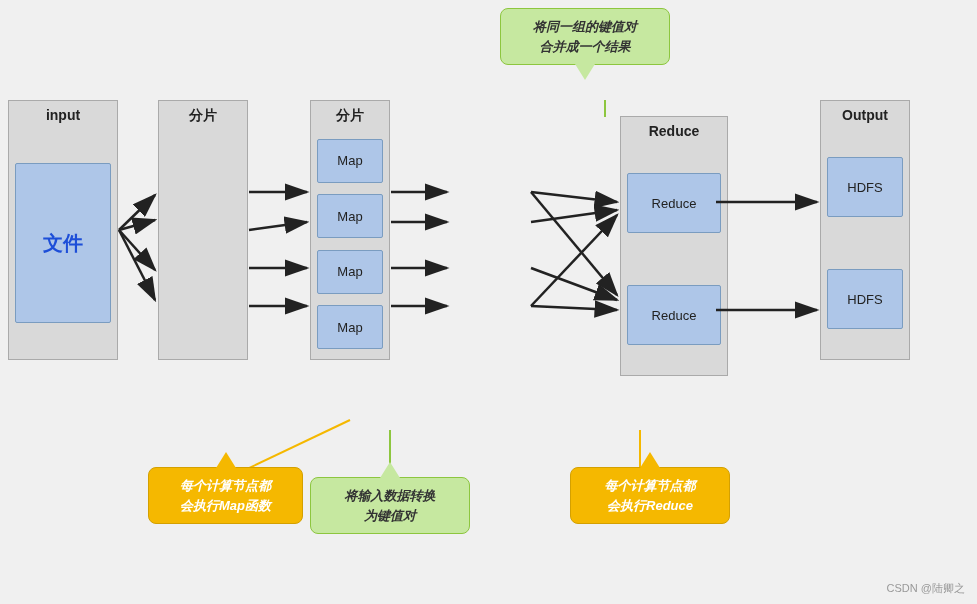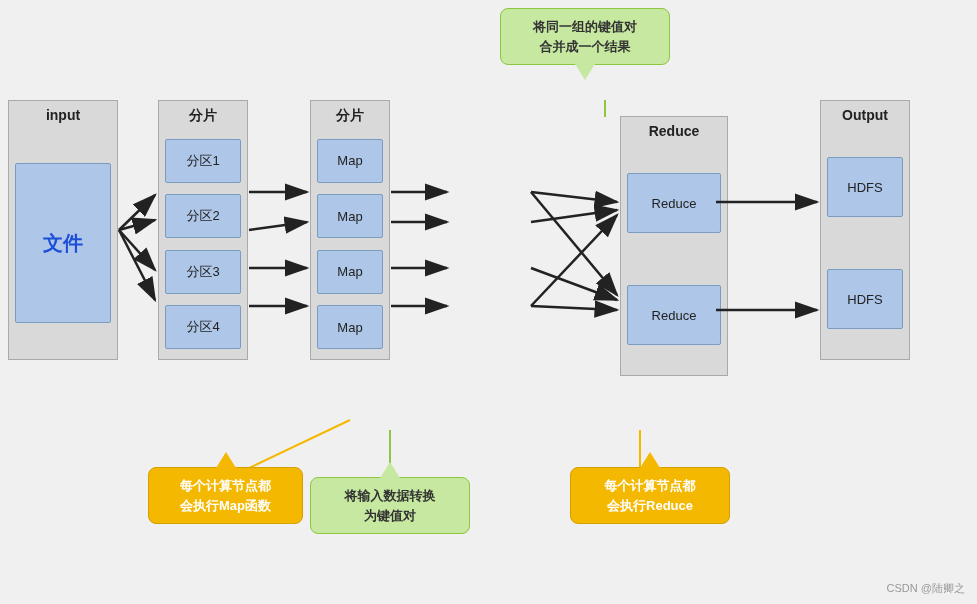--- a/index.html
+++ b/index.html
@@ -128,20 +128,21 @@
 
     
     .callout {
       position: absolute;
       border-radius: 8px;
       font-size: 13px;
       font-weight: bold;
       text-align: center;
       padding: 8px 12px;
       line-height: 1.5;
+      font-style: italic;
     }
 
     .callout-green {
       background: #c6e8a0;
       border: 1.5px solid #8dc63f;
       color: #333;
     }
 
     .callout-yellow {
       background: #f5b800;
@@ -202,26 +203,20 @@
     <div class="col-title">input</div>
     <div class="col-body">
       <div class="blue-block" style="height:160px;">
         <div style="display:flex;align-items:center;justify-content:center;height:100%;font-size:20px;font-weight:bold;color:#1d4ed8;">文件</div>
       </div>
     </div>
   </div>
 
   <div class="col" id="col-partition">
     <div class="col-title">分片</div>
-    <div class="col-body">
-      <div class="blue-box" style="height:44px;">分区1</div>
-      <div class="blue-box" style="height:44px;">分区2</div>
-      <div class="blue-box" style="height:44px;">分区3</div>
-      <div class="blue-box" style="height:44px;">分区4</div>
-    </div>
   </div>
 
   <div class="col" id="col-map">
     <div class="col-title">分片</div>
     <div class="col-body">
       <div class="blue-box" style="height:44px;">Map</div>
       <div class="blue-box" style="height:44px;">Map</div>
       <div class="blue-box" style="height:44px;">Map</div>
       <div class="blue-box" style="height:44px;">Map</div>
     </div>

